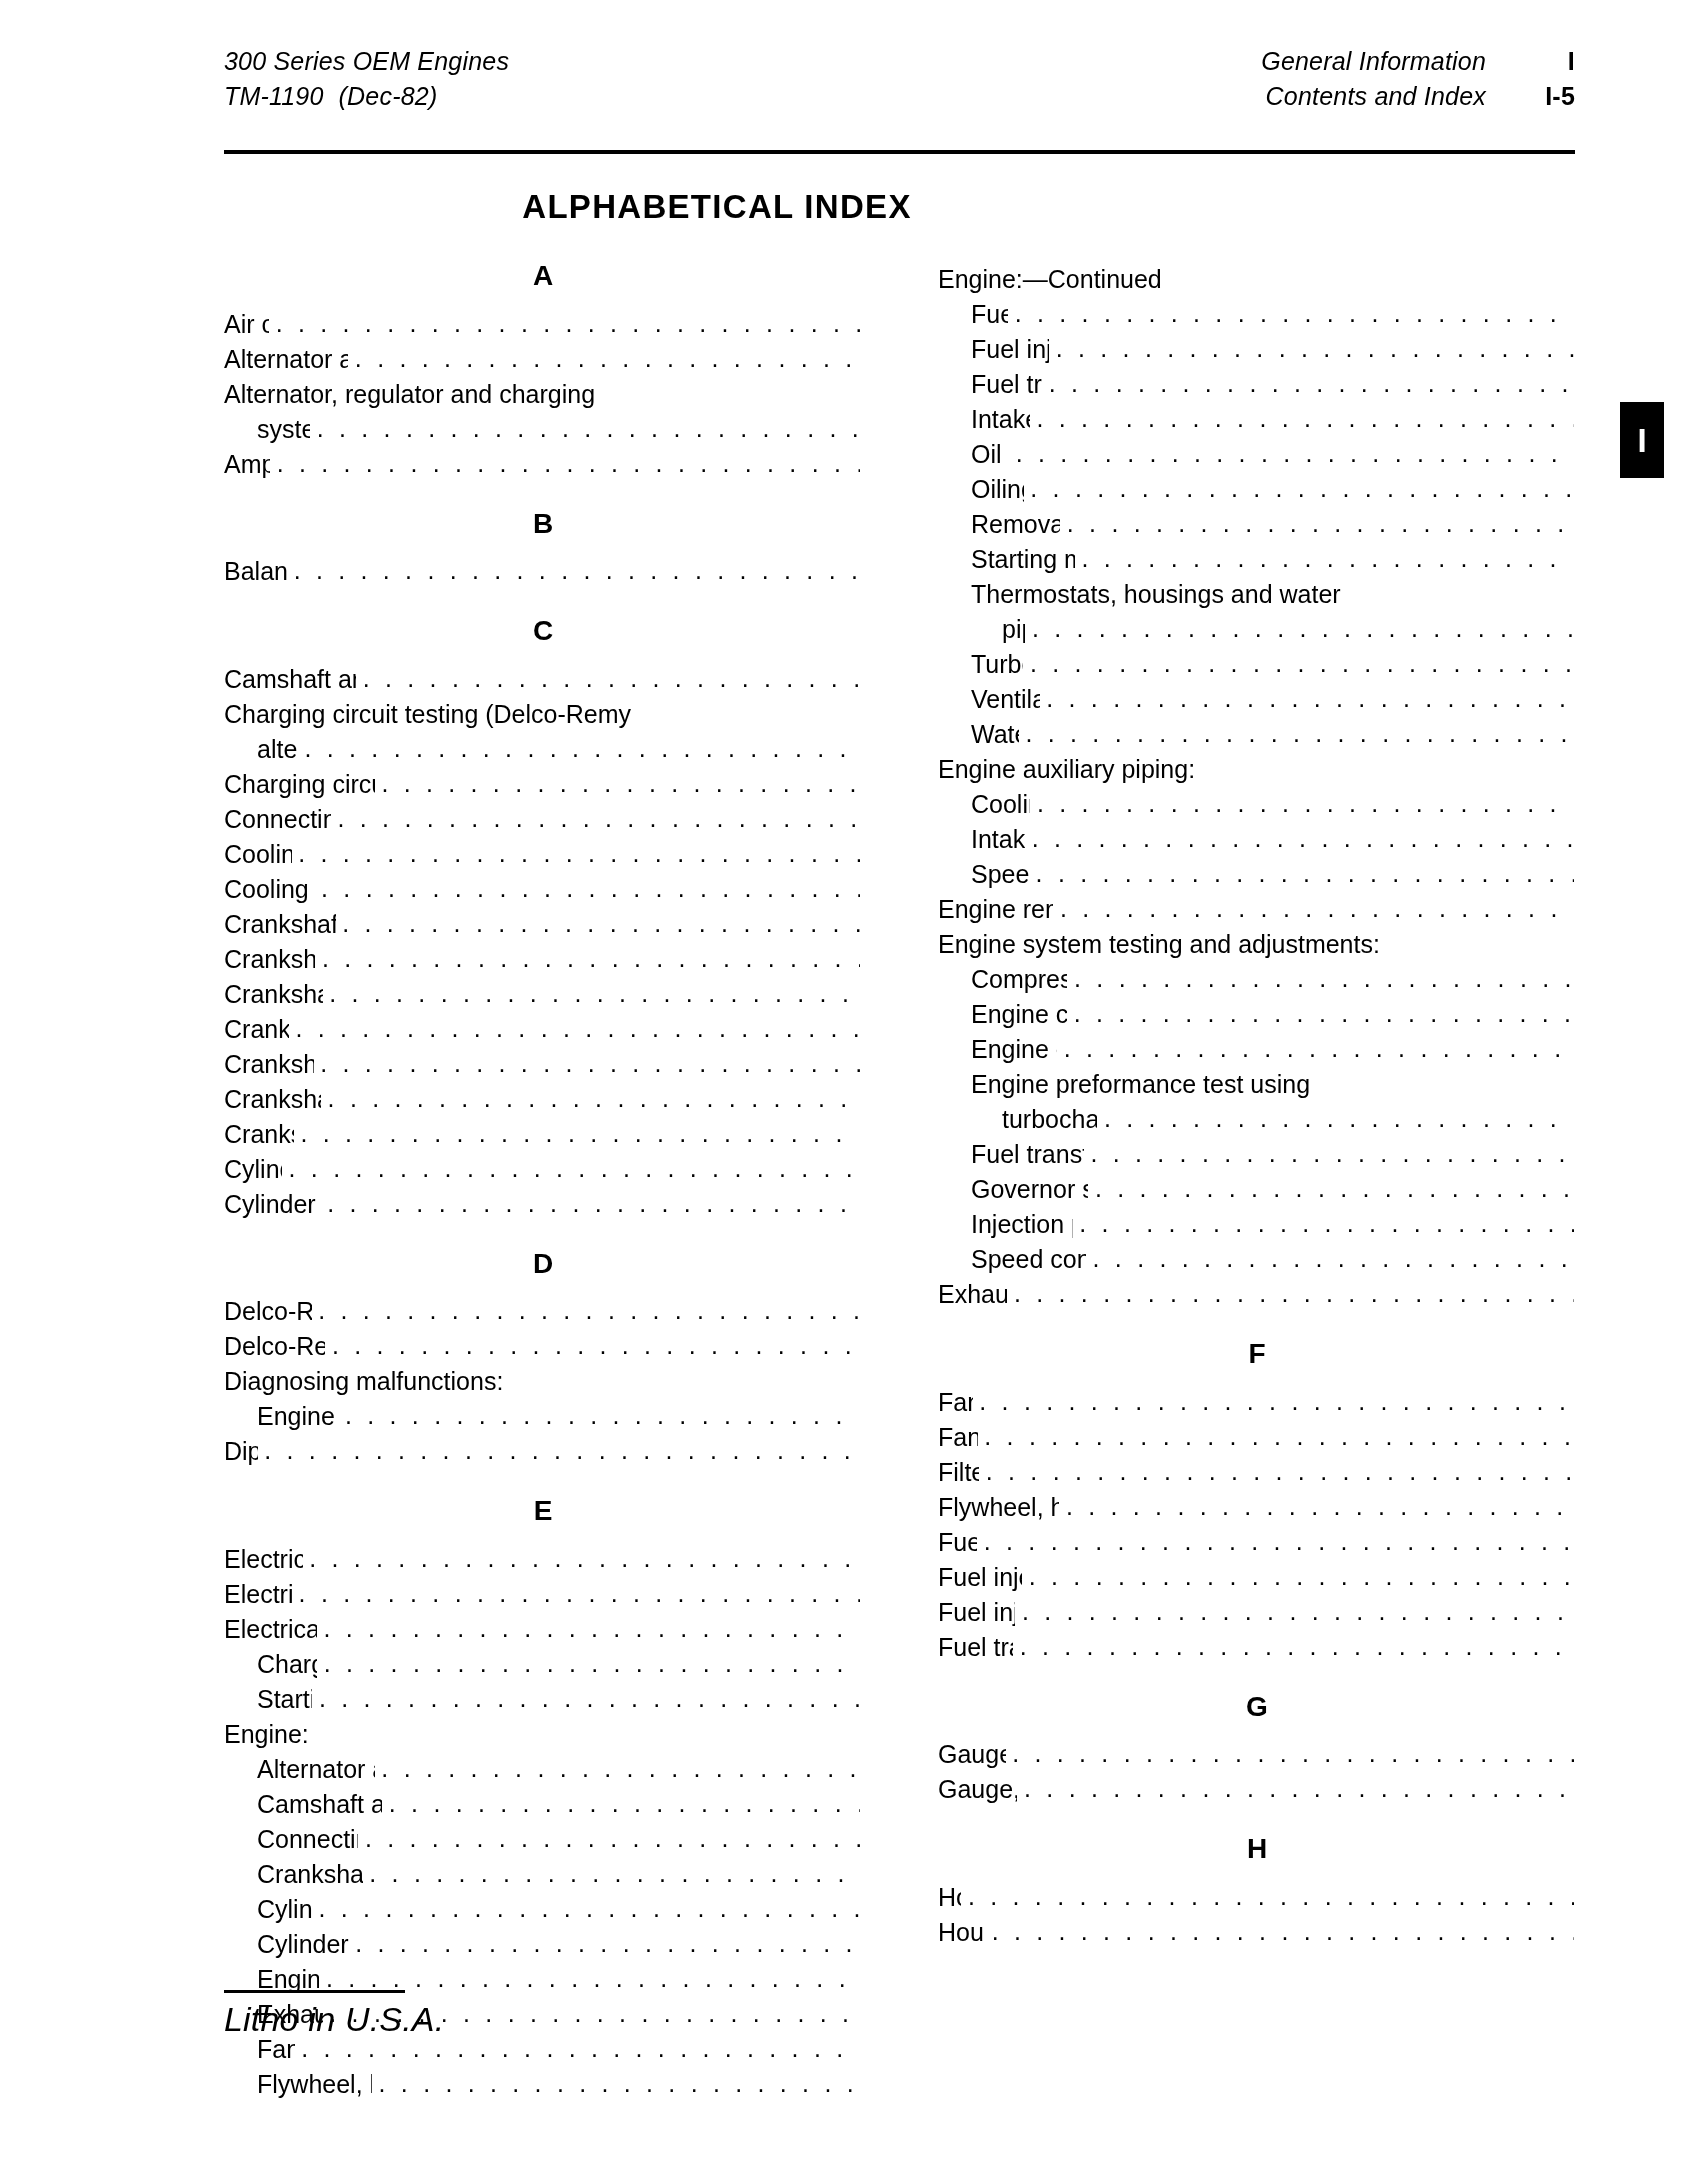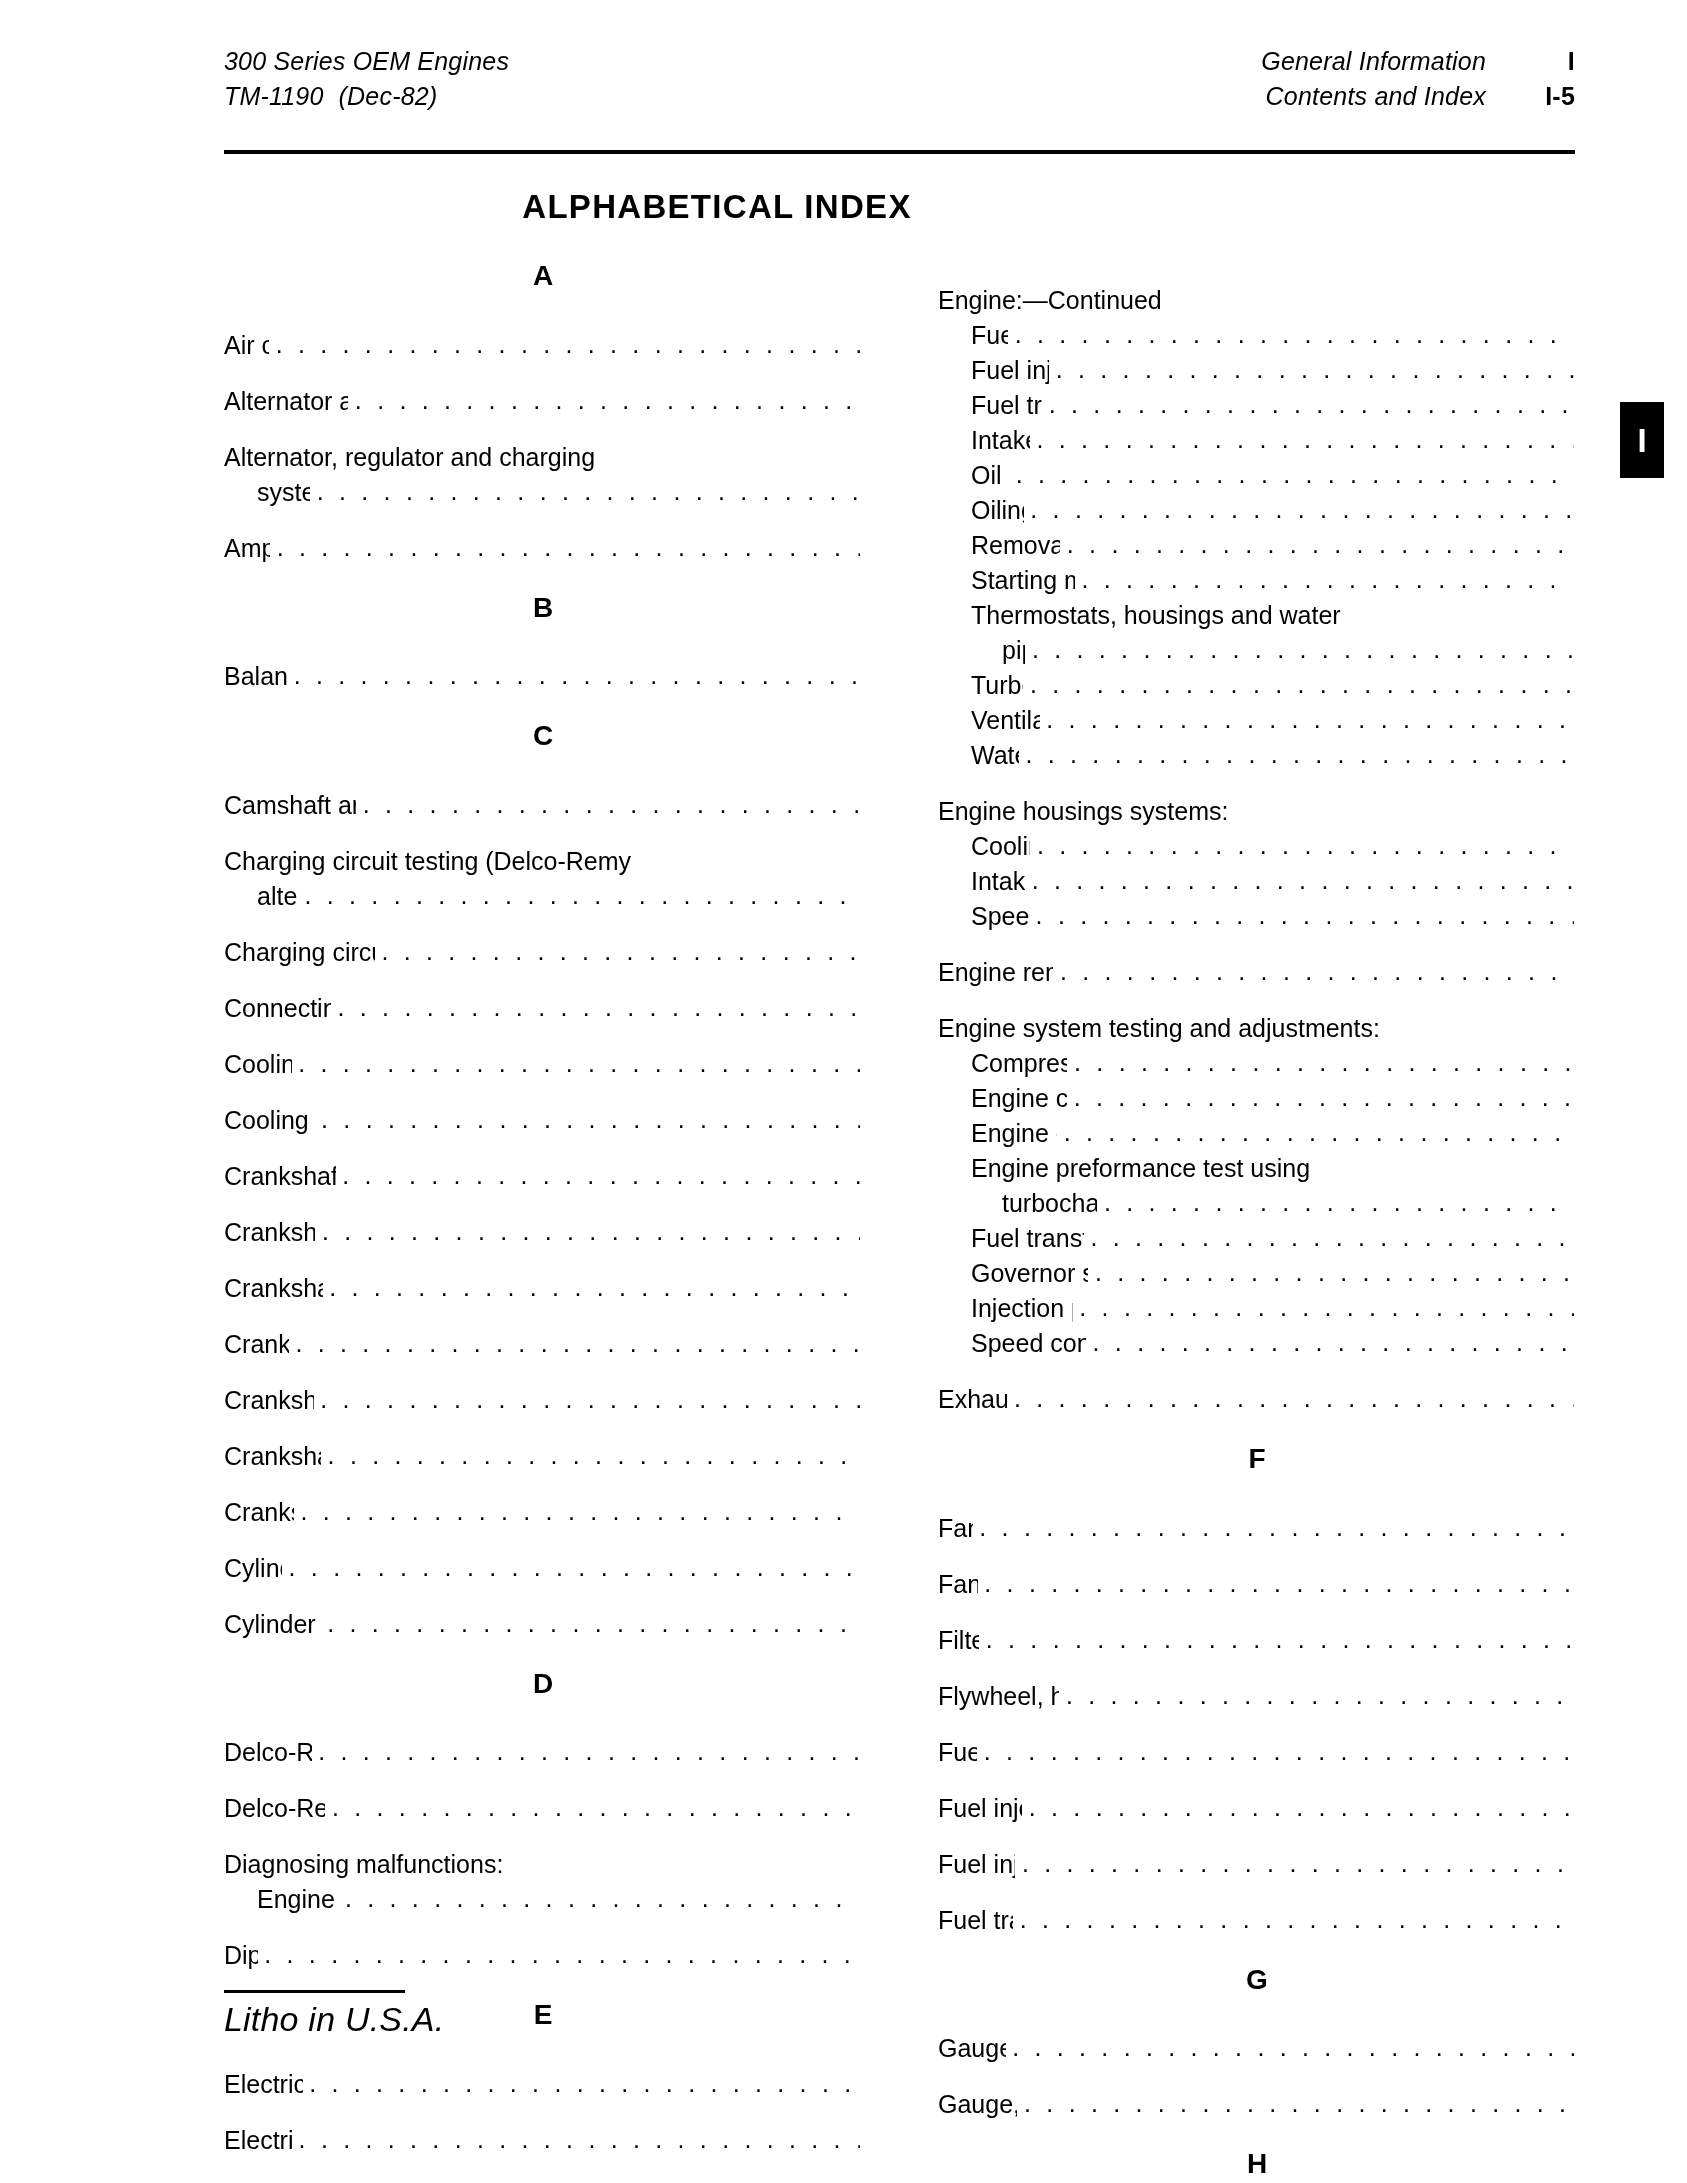--- a/index.html
+++ b/index.html
@@ -131,21 +131,21 @@
     top: -0.8px;
   }
   .entry .page {
     flex: 0 0 auto;
     text-align: right;
     font-weight: bold;
     letter-spacing: -0.2px;
   }
 
   
-  .lvl0 { padding-left: 0px; margin-top: 21px; }
+  .lvl0 { padding-left: 0px; }
   .lvl1 { padding-left: 33px; }
   .lvl2 { padding-left: 64px; }
 
   
   .tab-marker {
     position: absolute;
     left: 1620px;
     top: 402px;
     width: 44px;
     height: 76px;
@@ -495,21 +495,21 @@
           <span class="label">Ventilating system</span>
           <span class="leader">. . . . . . . . . . . . . . . . . . . . . . . . . . . . . . . . . . . . . . . . . . . . . . . . . . . . . . . . . . . . . . . . . . . . . .</span>
           <span class="page">0408-1</span>
         </div>
         <div class="entry lvl1">
           <span class="label">Water pump</span>
           <span class="leader">. . . . . . . . . . . . . . . . . . . . . . . . . . . . . . . . . . . . . . . . . . . . . . . . . . . . . . . . . . . . . . . . . . . . . .</span>
           <span class="page">0417-1</span>
         </div>
         <div class="entry lvl0 heading-only">
-          <span class="label">Engine housings systems:</span>
+          <span class="label">Engine auxiliary piping:</span>
         </div>
         <div class="entry lvl1">
           <span class="label">Cooling system</span>
           <span class="leader">. . . . . . . . . . . . . . . . . . . . . . . . . . . . . . . . . . . . . . . . . . . . . . . . . . . . . . . . . . . . . . . . . . . . . .</span>
           <span class="page">0510-3</span>
         </div>
         <div class="entry lvl1">
           <span class="label">Intake system</span>
           <span class="leader">. . . . . . . . . . . . . . . . . . . . . . . . . . . . . . . . . . . . . . . . . . . . . . . . . . . . . . . . . . . . . . . . . . . . . .</span>
           <span class="page">0520-1</span>

